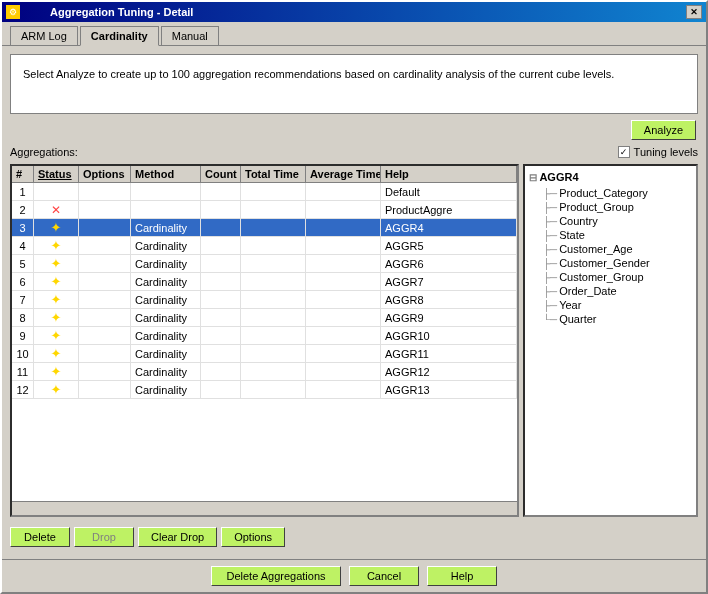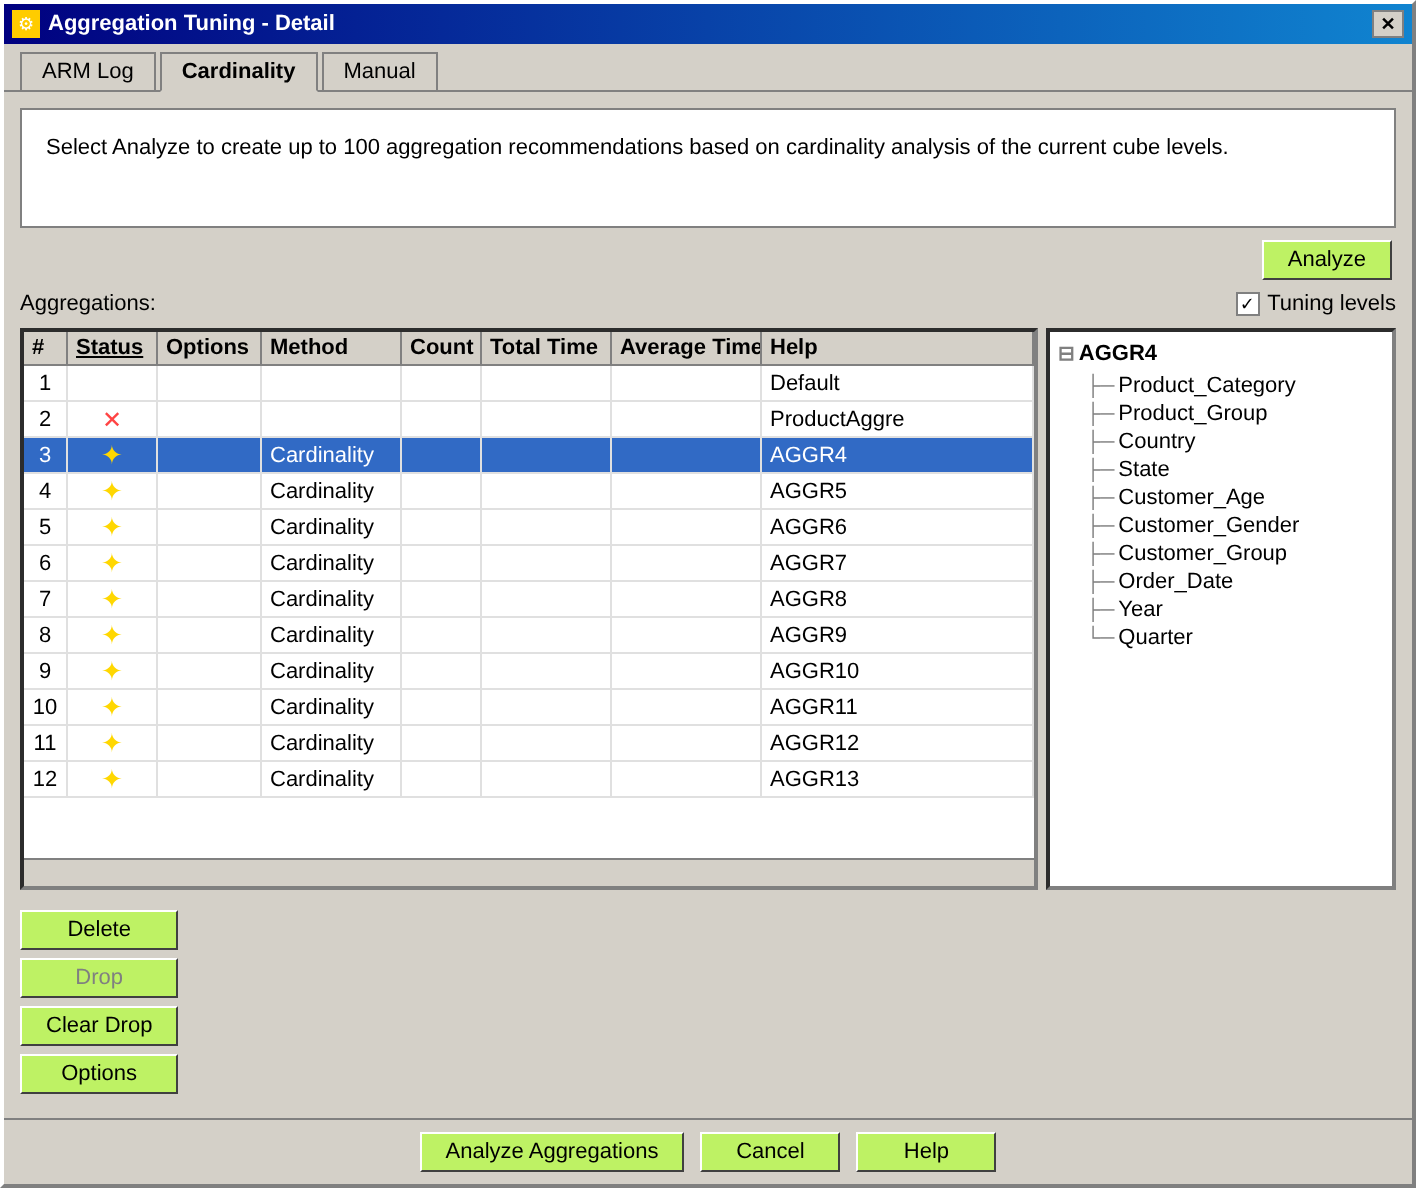--- a/index.html
+++ b/index.html
@@ -38,20 +38,21 @@
       height: 14px;
       background: #ffcc00;
       display: flex;
       align-items: center;
       justify-content: center;
       font-size: 9px;
     }
     .title-text {
       font-size: 11px;
       font-weight: bold;
+      margin-left: 26px;
     }
     .close-btn {
       background: #d4d0c8;
       border: 1px solid #808080;
       width: 16px;
       height: 14px;
       cursor: pointer;
       display: flex;
       align-items: center;
       justify-content: center;
@@ -236,21 +237,21 @@
     }
     .tree-child {
       margin-left: 14px;
     }
     .bottom-buttons {
       display: flex;
       justify-content: space-between;
       padding: 4px 0;
     }
     .bottom-buttons-left { display: flex; gap: 4px; }
-    .bottom-buttons-right { display: flex; gap: 4px; flex-direction: column; }
+    .bottom-buttons-right { display: flex; gap: 4px; }
     .bottom-bar {
       display: flex;
       justify-content: center;
       gap: 8px;
       padding: 6px;
       border-top: 1px solid #808080;
       background: #d4d0c8;
     }
     .checkbox {
       width: 12px;
@@ -512,17 +513,17 @@
       <div class="bottom-buttons-right">
         <button class="btn">Delete</button>
         <button class="btn" disabled="">Drop</button>
         <button class="btn">Clear Drop</button>
         <button class="btn">Options</button>
       </div>
     </div>
   </div>
 
   <div class="bottom-bar">
-    <button class="btn" style="min-width: 130px;">Analyze Aggregations</button>
+    <button class="btn" style="min-width: 130px;">Delete Aggregations</button>
     <button class="btn" style="min-width: 70px;">Cancel</button>
     <button class="btn" style="min-width: 70px;">Help</button>
   </div>
 </div>
 
 </body></html>

